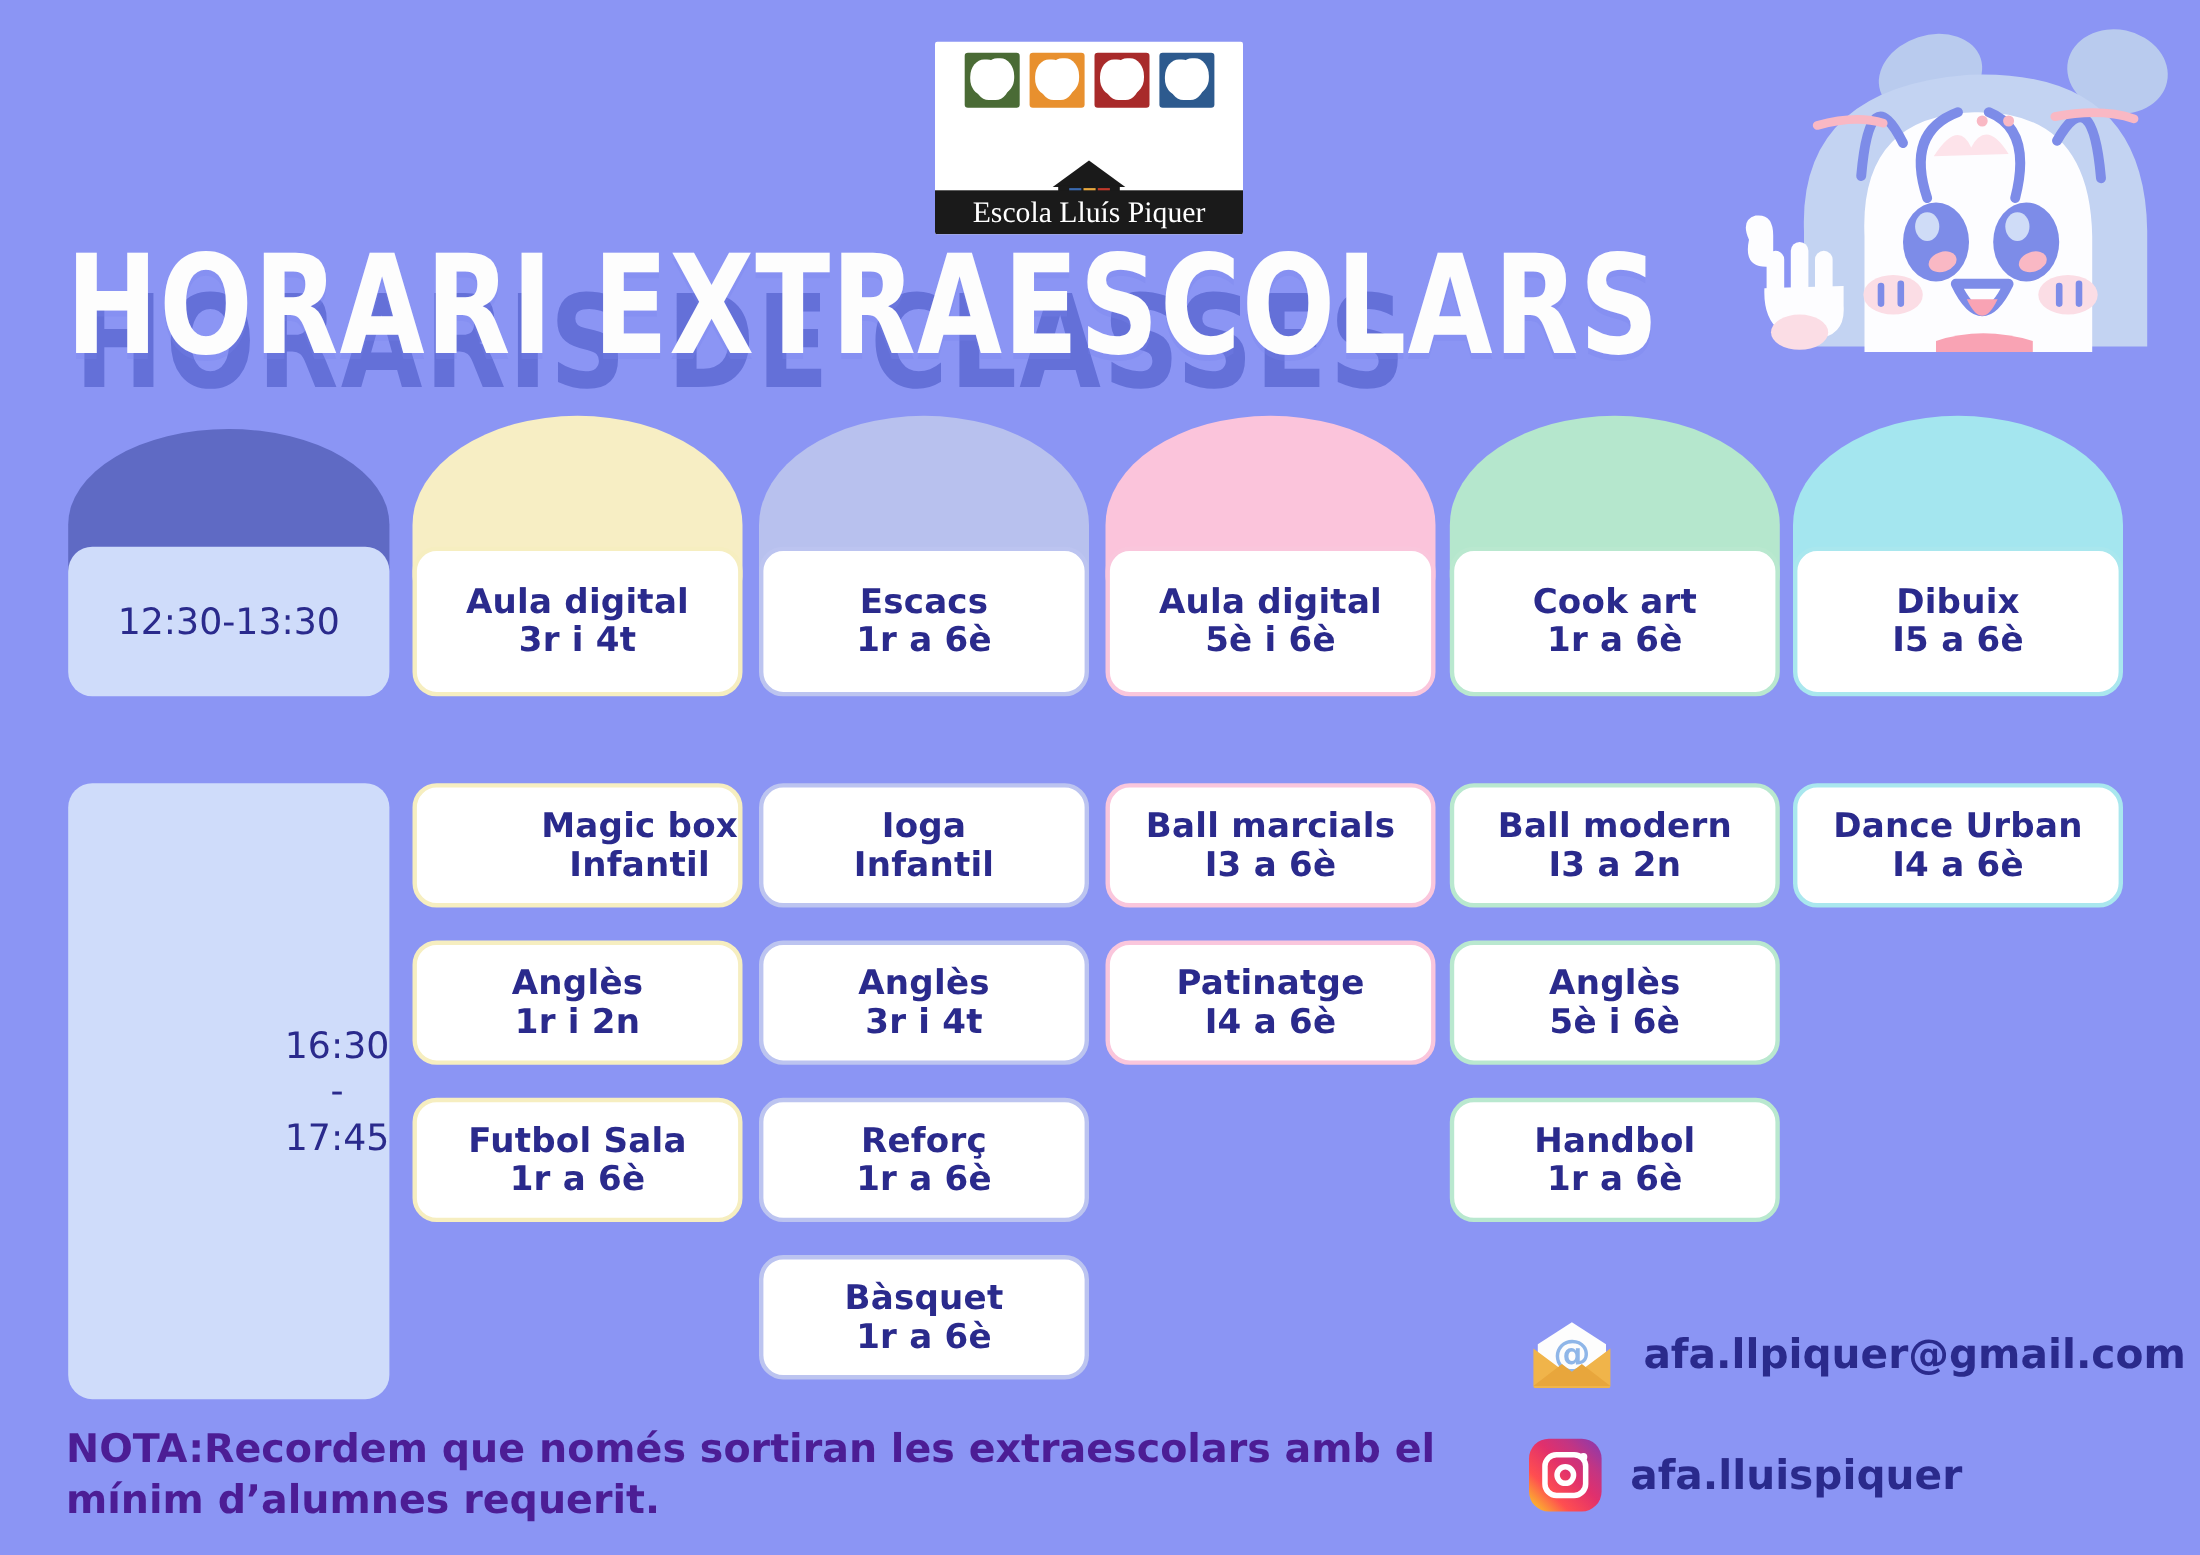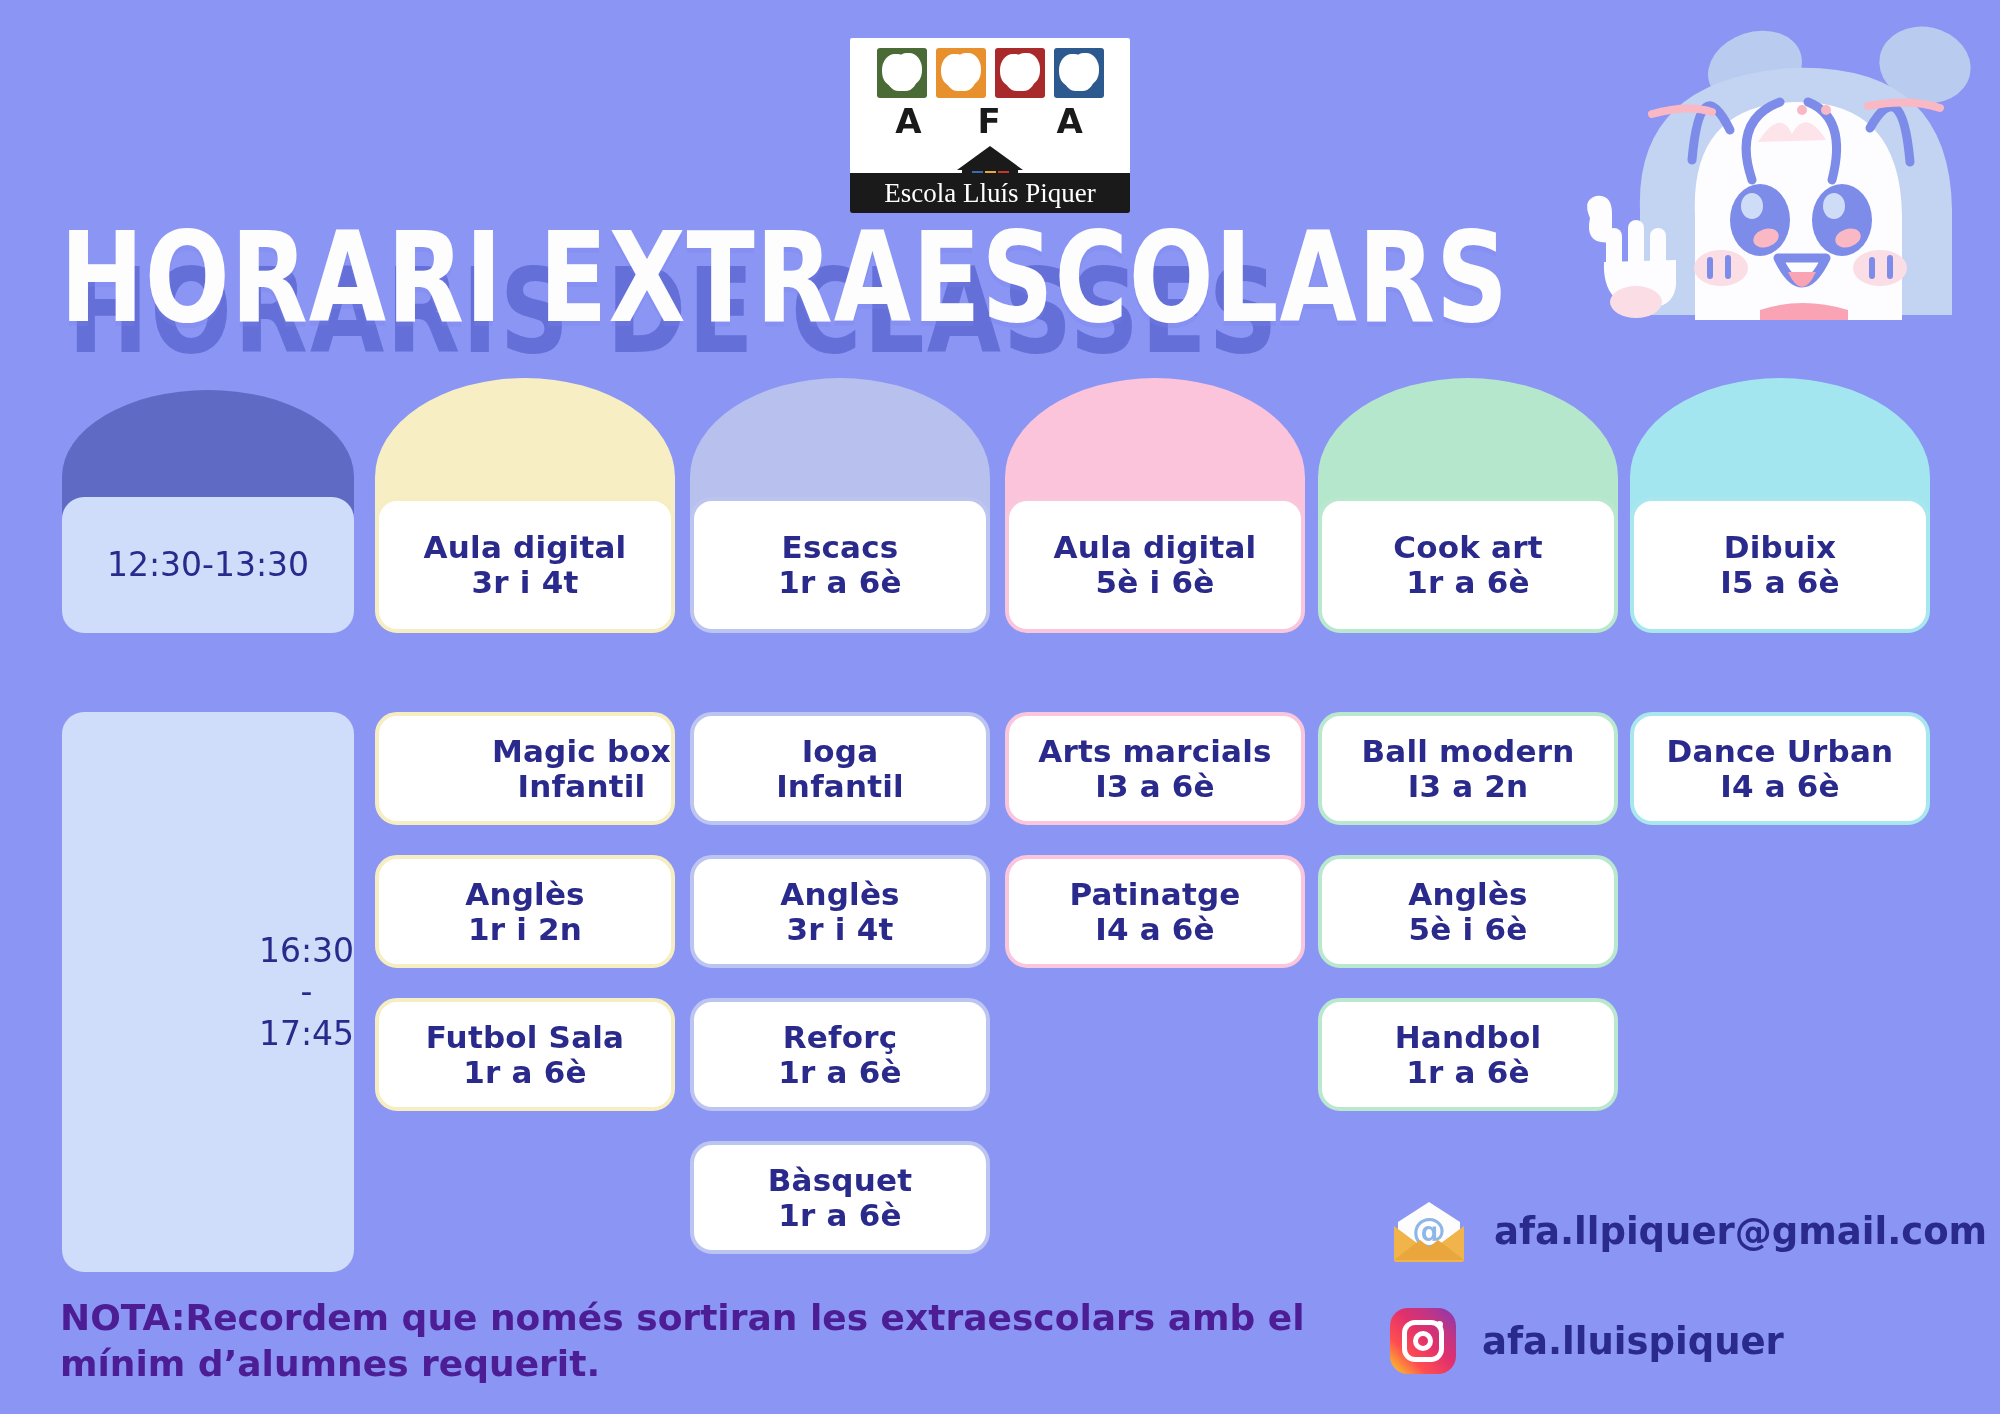--- a/index.html
+++ b/index.html
@@ -104,21 +104,20 @@
 </head>
 <body>
 
 <div id="logo">
   <div class="hands">
     <div class="sq" style="background:#4a6b35"></div>
     <div class="sq" style="background:#e8902e"></div>
     <div class="sq" style="background:#a82a2a"></div>
     <div class="sq" style="background:#2d5a8e"></div>
   </div>
-  <div class="afa">A F A</div>
   <div class="house"></div>
   <div class="housebody">
     <i style="background:#3a6ab0"></i>
       <i style="background:#e8a83e"></i>
       <i style="background:#c0392b"></i>
   </div>
   <div class="bar">Escola Lluís Piquer</div>
 </div>
 
 <div id="title-wrap">
@@ -222,21 +221,21 @@
       </div>
     </div>
     <div class="card" style="left: 690px; top: 712px; width: 300px; height: 113px; border: 4px solid rgb(188, 196, 240);">
       <div class="txt">
         <div>Ioga</div>
         <div>Infantil</div>
       </div>
     </div>
     <div class="card" style="left: 1005px; top: 712px; width: 300px; height: 113px; border: 4px solid rgb(250, 198, 220);">
       <div class="txt">
-        <div>Arts marcials</div>
+        <div>Ball marcials</div>
         <div>I3 a 6è</div>
       </div>
     </div>
     <div class="card" style="left: 1318px; top: 712px; width: 300px; height: 113px; border: 4px solid rgb(185, 232, 207);">
       <div class="txt">
         <div>Ball modern</div>
         <div>I3 a 2n</div>
       </div>
     </div>
     <div class="card" style="left: 1630px; top: 712px; width: 300px; height: 113px; border: 4px solid rgb(169, 231, 238);">

